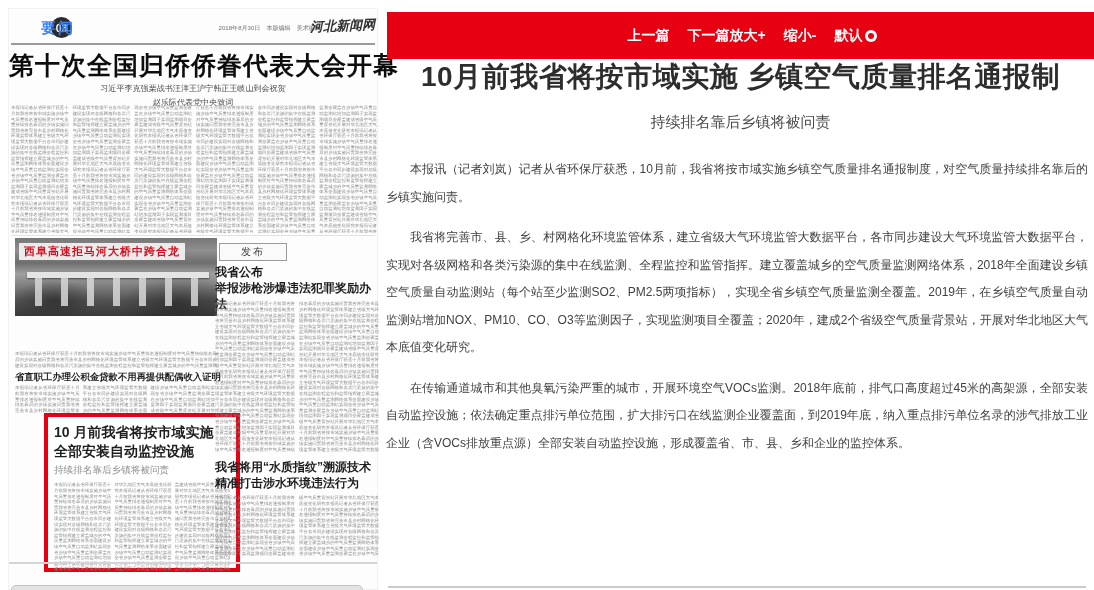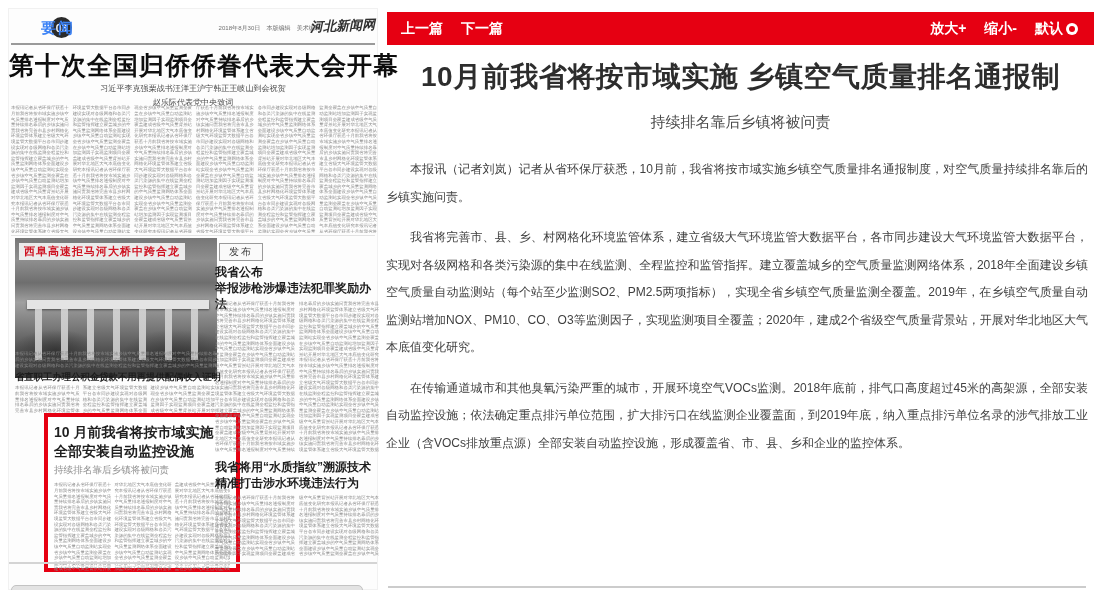--- a/index.html
+++ b/index.html
@@ -33,21 +33,21 @@
     transform-origin:0 0; transform:scale(.4); width:250%;
     font-size:11px; line-height:14px; color:#8b8b8b;
     text-align:justify; word-break:break-all; column-fill:auto;
   }
   .leadcols{ left:2px; top:96px; width:366px; height:128px; }
   .leadcols .tin{ width:915px; height:322px; column-count:6; column-gap:10px; }
 
   .mid-rule{ left:2px; right:2px; top:226px; height:1px; background:#e2e2e2; }
 
   .photo{
-    left:6px; top:229px; width:202px; height:140px;
+    left:6px; top:229px; width:202px; height:78px;
     background:
       radial-gradient(60px 30px at 20% 80%, rgba(30,30,30,.55), transparent 70%),
       radial-gradient(80px 40px at 80% 85%, rgba(25,25,25,.5), transparent 70%),
       linear-gradient(180deg,#767676 0%,#8f8f8f 16%,#6e6e6e 32%,#a0a0a0 46%,#7d7d7d 62%,#525252 80%,#393939 100%);
   }
   .photo-deck{ position:absolute; left:6%; right:4%; top:44%; height:7%; background:#e4e4e4; box-shadow:0 1px 2px rgba(0,0,0,.5); }
   .photo-piers{
     position:absolute; left:10%; right:6%; top:51%; height:36%;
     background:repeating-linear-gradient(90deg,#d8d8d8 0 7px, transparent 7px 26px);
     opacity:.85;
@@ -67,40 +67,40 @@
     left:0; top:404px; width:196px; height:159px;
     border:4px solid var(--accent); background:#fff;margin-left:35px;
   }
   .redbox-hl{ padding:6px 6px 0 6px; font-size:14px; font-weight:bold; color:#1f1f1f; line-height:19px; white-space:nowrap; }
   .redbox-sub{ margin:2px 0 0 6px; font-size:12px; color:#8e8e8e; transform-origin:0 0; transform:scale(.8); white-space:nowrap; }
   .redbox-cols{ position:relative; margin:2px 6px 0 6px; height:92px; overflow:hidden; }
   .redbox-cols .tin{ width:445px; height:230px; column-count:3; column-gap:8px; }
 
   .tag{
     left:210px; top:234px; border:1px solid #9a9a9a; color:#3d3d3d;
-    font-size:10px; padding:1px 9px; letter-spacing:2px; background:#fafafa;
+    font-size:10px; padding:1px 21px; letter-spacing:2px; background:#fafafa;
   }
   .story3-headline{ left:206px; top:256px; width:164px; font-size:12px; font-weight:bold; color:#1c1c1c; line-height:16px;font-family:Liberation Mono, monospace; }
   .story3-cols{ left:206px; top:292px; width:164px; height:152px; }
   .story3-cols .tin{ width:410px; height:380px; column-count:2; column-gap:10px; }
   .story4-headline{ left:206px; top:450px; width:164px; font-size:12px; font-weight:bold; color:#1c1c1c; line-height:16px; }
   .story4-cols{ left:206px; top:486px; width:164px; height:66px; }
   .story4-cols .tin{ width:410px; height:165px; column-count:2; column-gap:10px; }
 
   .page-bottom-edge{ left:0; top:553px; width:368px; height:2px; background:#d4d4d4; }
   .hscrollbar{
     left:2px; top:576px; width:352px; height:10px;
     background:#e3e3e3; border:1px solid #c3c3c3; border-radius:5px 5px 0 0;
   }
 
   
   .toolbar{
-    left:387px; top:12px; width:707px; height:33px; background:var(--accent);
-    display:flex; align-items:center; justify-content:space-between;
-    padding:0 16px 0 14px; color:#fff; font-size:14px; font-weight:bold;
+    left:387px; top:12px; width:707px; height:47px; background:var(--accent);
+    display:flex; align-items:center; justify-content:center;
+    padding:0 16px 0 40px; color:#fff; font-size:14px; font-weight:bold;
   }
   .tb-group{ display:flex; align-items:center; gap:18px; }
   .tb-btn{ cursor:pointer; white-space:nowrap; display:flex; align-items:center; gap:3px; }
   .reset-icon{ width:12px; height:12px; border-radius:50%; background:#fff; display:inline-flex; align-items:center; justify-content:center; }
   .reset-dot{ width:6px; height:6px; border-radius:50%; background:var(--accent); }
 
   .article-title{ left:387px; top:58px; width:707px; text-align:center; font-size:28px; font-weight:bold; color:#2d2d2d; letter-spacing:.5px; white-space:nowrap; }
   .article-subtitle{ left:387px; top:113px; width:707px; text-align:center; font-size:15px; color:#4a4a4a; }
   .article-body{ left:386px; top:156px; width:702px; }
   .article-body .para{

